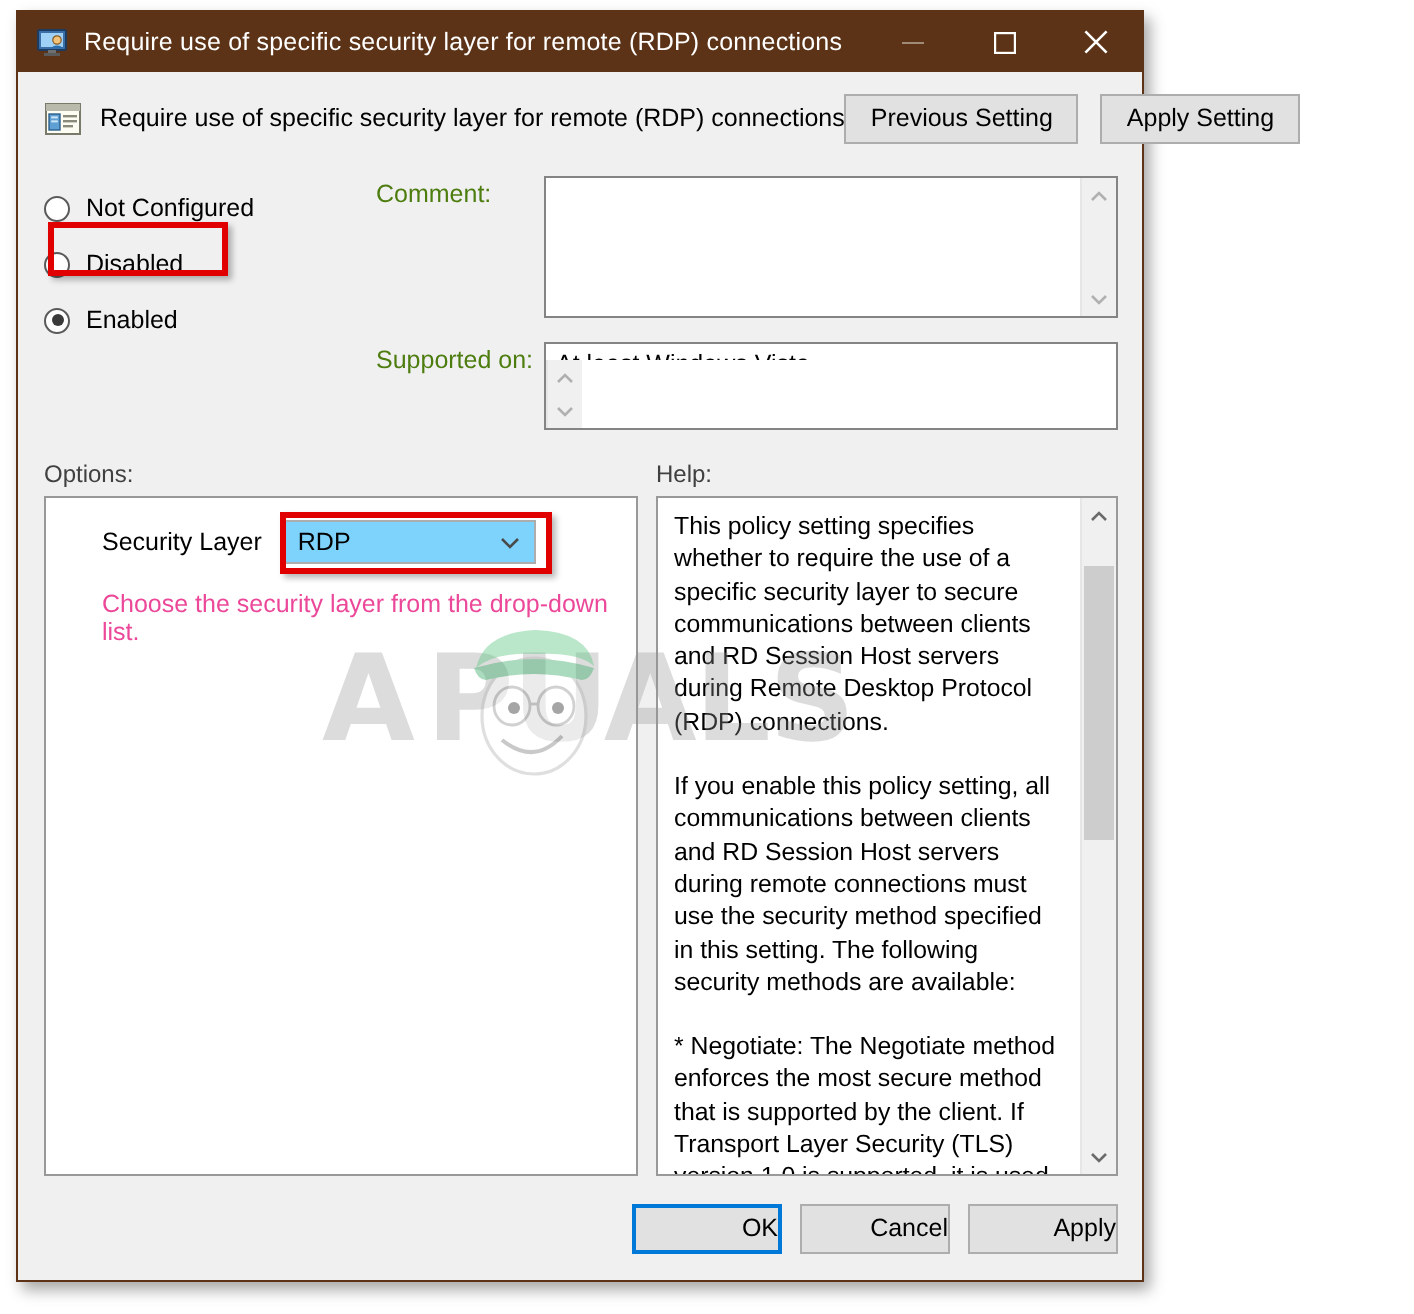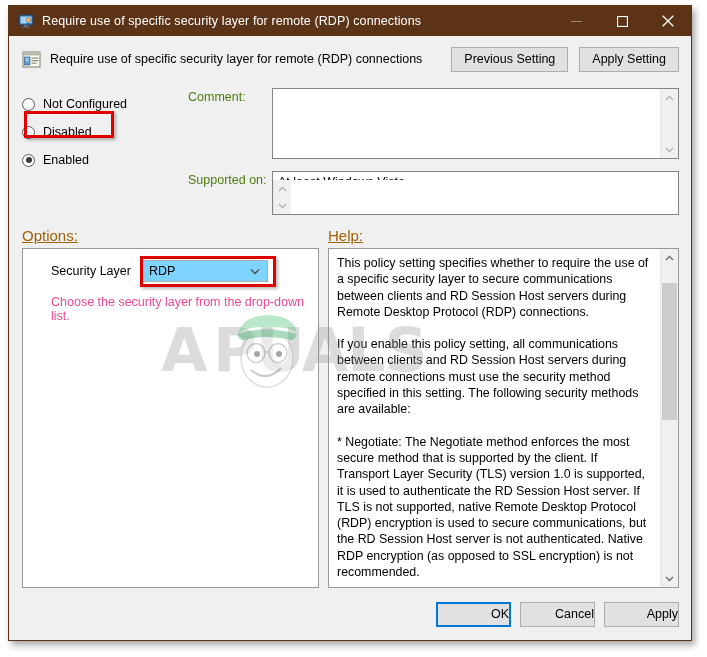--- a/index.html
+++ b/index.html
@@ -9,21 +9,21 @@
     width: 707px;
     height: 657px;
     overflow: hidden;
     font-family: "Liberation Sans", sans-serif;
   }
 
   .dialog {
     position: absolute;
     left: 8px;
     top: 5px;
-    width: 684px;
+    width: 564px;
     height: 636px;
     background: #f0f0f0;
     border: 1px solid #5c3317;
     box-sizing: border-box;
     box-shadow: 3px 4px 7px rgba(0,0,0,0.35);
     display: flex;
     flex-direction: column;
   }
 
   
@@ -216,23 +216,22 @@
   
   .panel-labels {
     flex: 0 0 auto;
     display: flex;
     padding: 0 12px 0 13px;
     box-sizing: border-box;
     height: 22px;
     align-items: flex-end;
   }
   .panel-label {
-    font-size: 15px;
-    color: #a16207;
-    text-decoration: underline;
+    font-size: 12px;
+    color: #404040;
   }
   #options-label { width: 306px; flex: 0 0 auto; }
 
   
   .panels {
     flex: 1 1 auto;
     display: flex;
     padding: 4px 12px 0 13px;
     box-sizing: border-box;
     gap: 9px;

